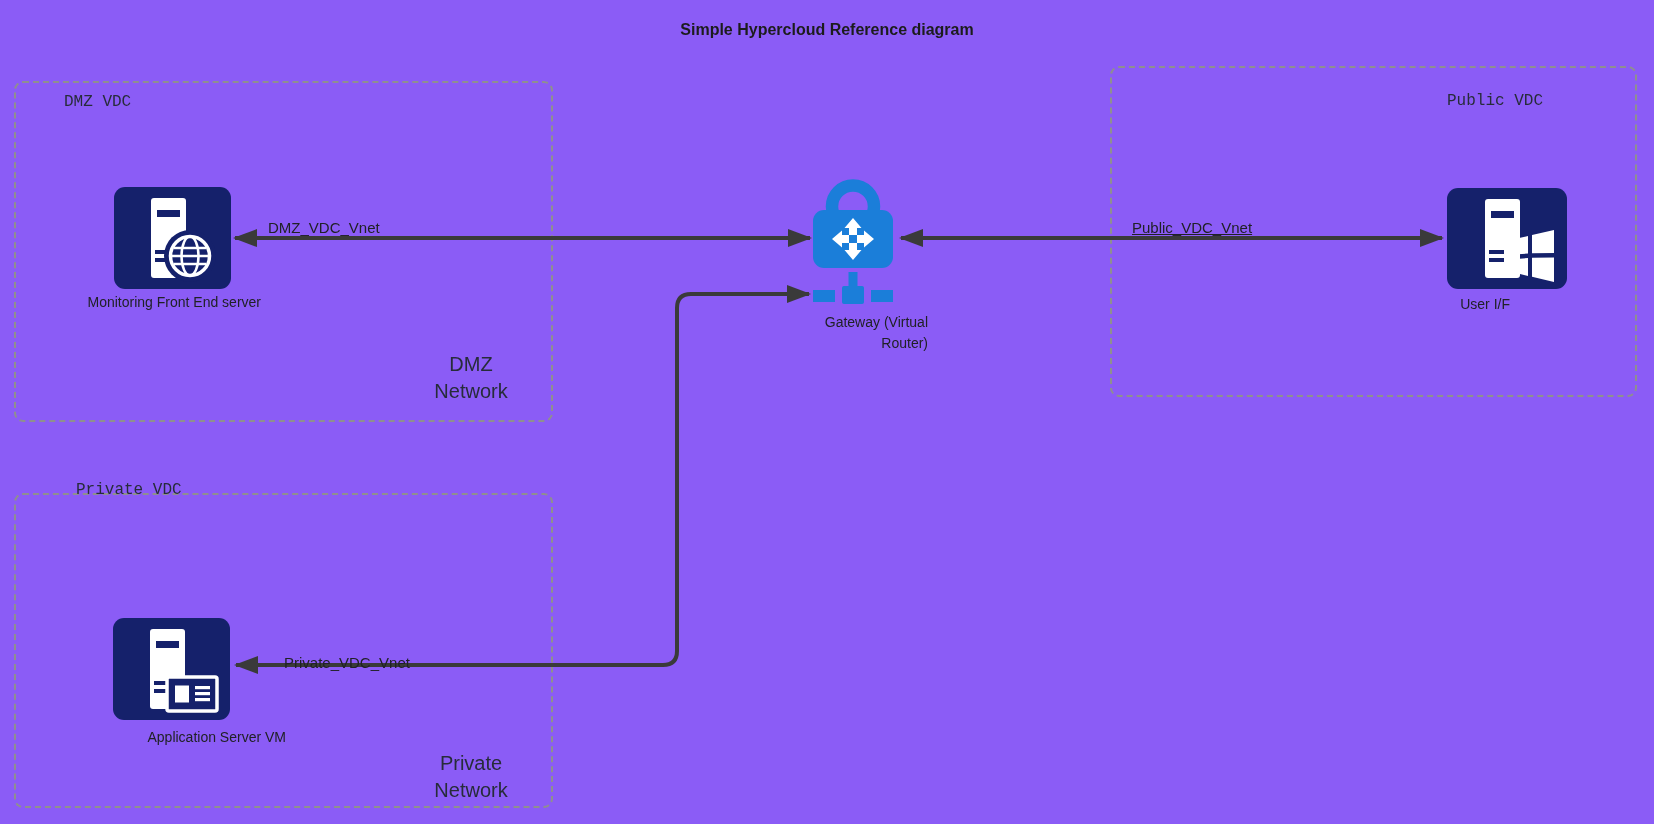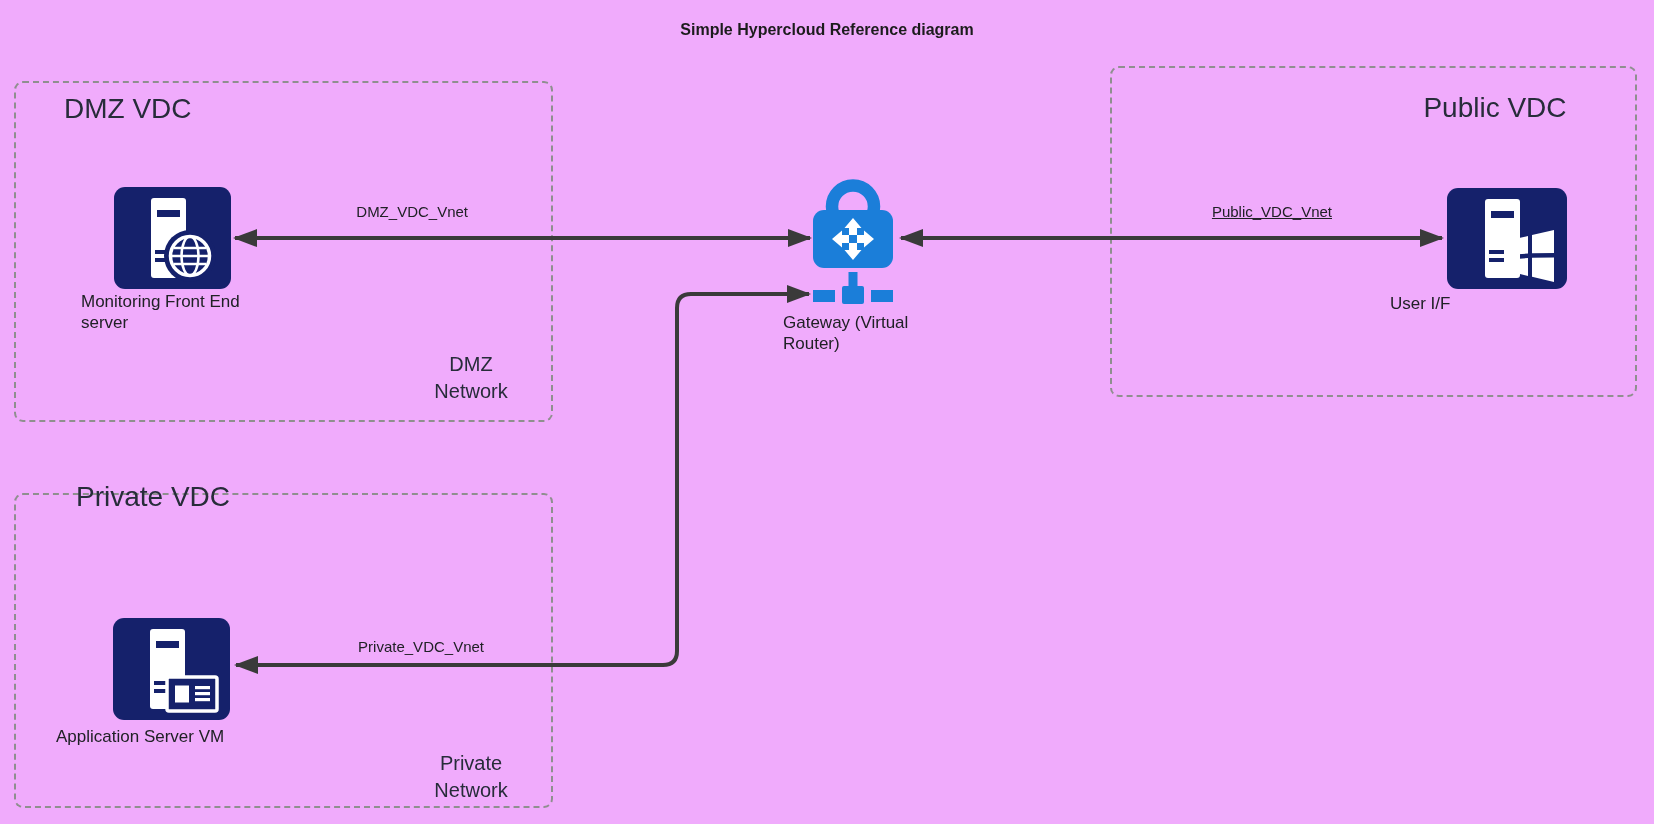--- a/index.html
+++ b/index.html
@@ -8,21 +8,21 @@
     --line: #3A3A3A;
     --border-gray: #8F8F8F;
     --zone-text: #272C3A;
     --caption-text: #202126;
   }
   html, body { margin: 0; padding: 0; background: #ffffff; }
   .canvas {
     position: relative;
     width: 1654px;
     height: 824px;
-    background: #f0abfc;
+    background: #8b5cf6;
     font-family: "Liberation Sans", sans-serif;
     overflow: hidden;
   }
   .title {
     position: absolute;
     top: 21px; left: 0; width: 100%;
     text-align: center;
     font-size: 16px;
     font-weight: bold;
     color: #1c1c1c;
@@ -32,54 +32,56 @@
     border: 2px dashed var(--border-gray);
     border-radius: 9px;
     box-sizing: border-box;
     background: transparent;
   }
   .zone-dmz     { left: 14px;   top: 81px;  width: 539px; height: 341px; }
   .zone-private { left: 14px;   top: 493px; width: 539px; height: 315px; }
   .zone-public  { left: 1110px; top: 66px;  width: 527px; height: 331px; }
   .zone-label {
     position: absolute;
-    font-size: 28px;
+    font-size: 16px;
     color: var(--zone-text);
     white-space: nowrap;
+    font-family: Liberation Mono, monospace;
   }
   .zl-dmz     { left: 64px;   top: 93px; }
   .zl-private { left: 76px;   top: 481px; }
   .zl-public  { left: 1385px; top: 92px; width: 220px; text-align: center; }
   .net-label {
     position: absolute;
     width: 110px;
     text-align: center;
     font-size: 20px;
     line-height: 27px;
     color: var(--zone-text);
   }
   .nl-dmz     { left: 416px; top: 351px; }
   .nl-private { left: 416px; top: 750px; }
   .caption {
     position: absolute;
-    text-align: left;
-    font-size: 17px;
+    text-align: right;
+    font-size: 14px;
     line-height: 20.5px;
     color: var(--caption-text);
   }
   .cap-monitoring { left: 81px;   top: 292px; width: 180px; }
   .cap-app        { left: 56px;   top: 727px; width: 230px; }
   .cap-user       { left: 1390px; top: 294px; width: 120px; }
   .cap-gateway    { left: 783px;  top: 312px; width: 145px; line-height: 21px; }
   .conn-label {
     position: absolute;
     width: 200px;
-    text-align: right;
+    text-align: left;
     font-size: 15px;
     color: var(--caption-text);
+    margin-top: 16px;
   }
   .cl-dmz     { left: 268px;  top: 203px; }
   .cl-public  { left: 1132px; top: 203px; text-decoration: underline; }
   .cl-private { left: 284px;  top: 638px; }
   .icon-svg { position: absolute; }
   .ic-monitoring { left: 114px;  top: 187px; }
   .ic-app        { left: 113px;  top: 618px; }
   .ic-user       { left: 1447px; top: 188px; }
   .ic-gateway    { left: 805px;  top: 168px; }
   .overlay {

